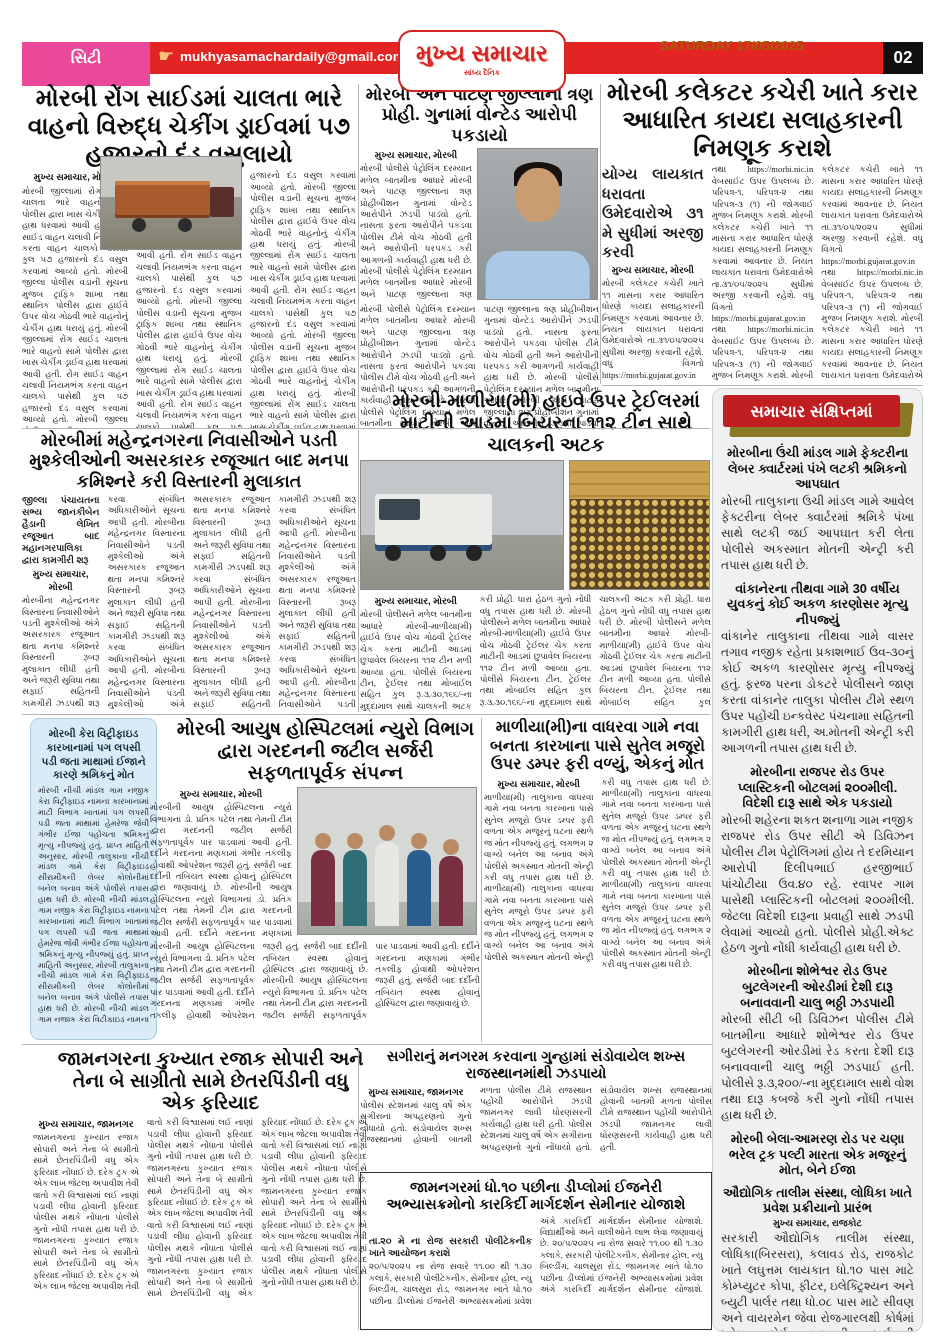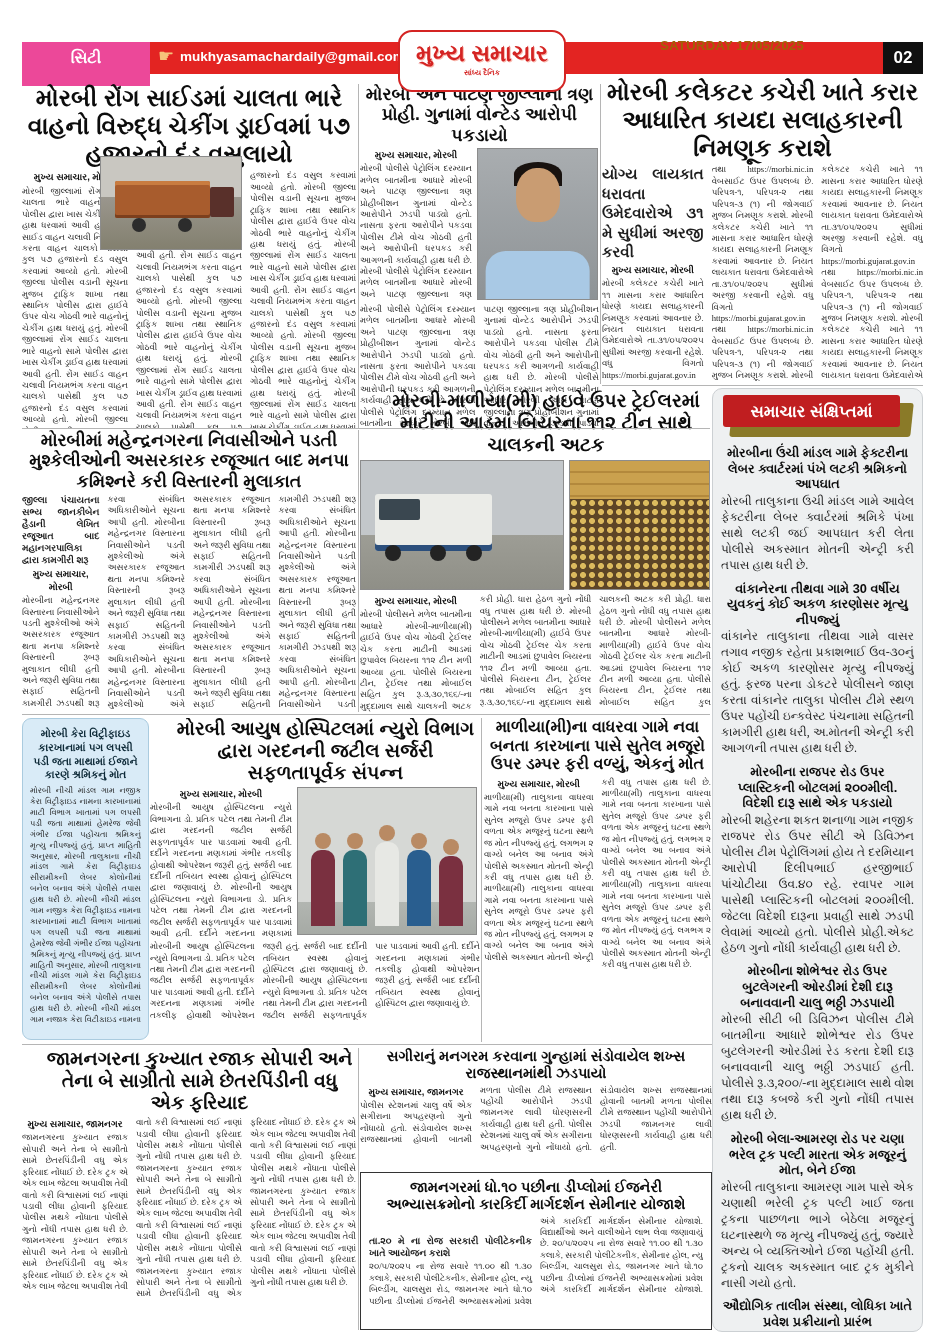--- a/index.html
+++ b/index.html
@@ -75,21 +75,21 @@
      border:1px solid #ccd0d3;border-radius:10px;box-sizing:border-box;padding:8px 8px 6px 8px;overflow:hidden;}
   .ribbon-wrap{position:relative;height:44px;margin:-2px 4px 6px 4px;}
   .ribbon-back{position:absolute;left:6px;top:8px;right:-2px;height:34px;background:#8a7a28;
      transform:skewX(-6deg);border-radius:3px;}
   .ribbon-front{position:absolute;left:-2px;top:0;right:10px;height:32px;background:#c01e20;
      border-radius:3px;color:#fff;font-weight:bold;font-size:16.5px;text-align:center;line-height:32px;}
   .brief{margin-bottom:7px;}
   .brief .hl13{font-size:12.8px;line-height:1.22;margin-bottom:2px;}
   .brief .body{font-size:12px;}
   
-  .bluebox{position:absolute;left:22px;top:718px;width:127px;height:322px;background:#d9ebf7;
+  .bluebox{position:absolute;left:30px;top:718px;width:127px;height:322px;background:#d9ebf7;
      border:1px solid #aacbdf;border-radius:9px;box-sizing:border-box;padding:8px 7px;overflow:hidden;}
   .bluebox .hl{font-size:10.6px;color:#0e2a38;line-height:1.3;margin-bottom:4px;}
   .borderbox{border:1.5px solid #333;box-sizing:border-box;padding:6px 8px;}
   .row{display:flex;gap:5px;}
 </style>
 </head>
 <body>
 
 <div class="page">
 
@@ -191,21 +191,20 @@
     <div class="brief">
       <h3 class="hl hl13">મોરબીના રાજપર રોડ ઉપર પ્લાસ્ટિકની બોટલમાં ૨૦૦મીલી. વિદેશી દારૂ સાથે એક પકડાયો</h3>
       <div class="body">મોરબી શહેરના શકત શનાળા ગામ નજીક રાજપર રોડ ઉપર સીટી એ ડિવિઝન પોલીસ ટીમ પેટ્રોલિંગમાં હોય તે દરમિયાન આરોપી દિલીપભાઈ હરજીભાઈ પાંચોટીયા ઉવ.૪૦ રહે. રવાપર ગામ પાસેથી પ્લાસ્ટિકની બોટલમાં ૨૦૦મીલી. જેટલા વિદેશી દારૂના પ્રવાહી સાથે ઝડપી લેવામાં આવ્યો હતો. પોલીસે પ્રોહી.એક્ટ હેઠળ ગુનો નોંધી કાર્યવાહી હાથ ધરી છે.</div>
     </div>
     <div class="brief">
       <h3 class="hl hl13">મોરબીના શોભેશ્વર રોડ ઉપર બુટલેગરની ઓરડીમાં દેશી દારૂ બનાવવાની ચાલુ ભઠ્ઠી ઝડપાયી</h3>
       <div class="body">મોરબી સીટી બી ડિવિઝન પોલીસ ટીમે બાતમીના આધારે શોભેશ્વર રોડ ઉપર બુટલેગરની ઓરડીમાં રેડ કરતા દેશી દારૂ બનાવવાની ચાલુ ભઠ્ઠી ઝડપાઈ હતી. પોલીસે રૂ.૩,૨૦૦/-ના મુદ્દામાલ સાથે વોશ તથા દારૂ કબજે કરી ગુનો નોંધી તપાસ હાથ ધરી છે.</div>
     </div>
     <div class="brief">
       <h3 class="hl hl13">મોરબી બેલા-આમરણ રોડ પર ચણા ભરેલ ટ્રક પલ્ટી મારતા એક મજૂરનું મોત, બેને ઈજા</h3>
-      <div class="body">મોરબી તાલુકાના આમરણ ગામ પાસે એક ચણાથી ભરેલી ટ્રક પલ્ટી ખાઈ જતા ટ્રકના પાછળના ભાગે બેઠેલા મજૂરનું ઘટનાસ્થળે જ મૃત્યુ નીપજ્યું હતું, જ્યારે અન્ય બે વ્યક્તિઓને ઈજા પહોંચી હતી. ટ્રકનો ચાલક અકસ્માત બાદ ટ્રક મુકીને નાસી ગયો હતો.</div>
     </div>
     <div class="brief">
       <h3 class="hl hl13">ઔદ્યોગિક તાલીમ સંસ્થા, લોધિકા ખાતે પ્રવેશ પ્રક્રીયાનો પ્રારંભ</h3>
       <span class="byline">મુખ્ય સમાચાર, રાજકોટ</span>
       <div class="body">સરકારી ઔદ્યોગિક તાલીમ સંસ્થા, લોધિકા(બિરસરા), કલાવડ રોડ, રાજકોટ ખાતે લઘુત્તમ લાયકાત ધો.૧૦ પાસ માટે કોમ્પ્યુટર કોપા, ફીટર, ઇલેક્ટ્રિશ્યન અને બ્યુટી પાર્લર તથા ધો.૦૮ પાસ માટે સીવણ અને વાયરમેન જેવા રોજગારલક્ષી કોર્ષમાં પ્રવેશ ફોર્મ ભરવાની કાર્યવાહી ઓનલાઈન શરૂ થઈ ગયેલ છે. ફોર્મ ભરવા તથા વધુ માહિતી માટે વેબસાઈટ https://itiadmission.gujarat.gov.in/ પર ઉપલબ્ધ છે.</div>
     </div>
   </aside>
 
   <aside class="bluebox">
     <h3 class="hl">મોરબી કેરા વિટ્રીફાઇડ કારખાનામાં પગ લપસી પડી જતા માથામાં ઈજાને કારણે શ્રમિકનું મોત</h3>
@@ -235,21 +234,21 @@
   </section>
 
   <section class="art" style="left:484px;top:718px;width:227px;height:324px;">
     <h2 class="hl hl16">માળીયા(મી)ના વાધરવા ગામે નવા બનતા કારખાના પાસે સુતેલ મજૂરો ઉપર ડમ્પર ફરી વળ્યું, એકનું મોત</h2>
     <div class="body cols2" style="height:256px;">
       <span class="byline">મુખ્ય સમાચાર, મોરબી</span>
       <span>માળીયા(મી) તાલુકાના વાધરવા ગામે નવા બનતા કારખાના પાસે સુતેલ મજૂરો ઉપર ડમ્પર ફરી વળતા એક મજૂરનું ઘટના સ્થળે જ મોત નીપજ્યું હતું. લગભગ ૨ વાગ્યે બનેલ આ બનાવ અંગે પોલીસે અકસ્માત મોતની એન્ટ્રી કરી વધુ તપાસ હાથ ધરી છે. માળીયા(મી) તાલુકાના વાધરવા ગામે નવા બનતા કારખાના પાસે સુતેલ મજૂરો ઉપર ડમ્પર ફરી વળતા એક મજૂરનું ઘટના સ્થળે જ મોત નીપજ્યું હતું. લગભગ ૨ વાગ્યે બનેલ આ બનાવ અંગે પોલીસે અકસ્માત મોતની એન્ટ્રી કરી વધુ તપાસ હાથ ધરી છે. માળીયા(મી) તાલુકાના વાધરવા ગામે નવા બનતા કારખાના પાસે સુતેલ મજૂરો ઉપર ડમ્પર ફરી વળતા એક મજૂરનું ઘટના સ્થળે જ મોત નીપજ્યું હતું. લગભગ ૨ વાગ્યે બનેલ આ બનાવ અંગે પોલીસે અકસ્માત મોતની એન્ટ્રી કરી વધુ તપાસ હાથ ધરી છે. માળીયા(મી) તાલુકાના વાધરવા ગામે નવા બનતા કારખાના પાસે સુતેલ મજૂરો ઉપર ડમ્પર ફરી વળતા એક મજૂરનું ઘટના સ્થળે જ મોત નીપજ્યું હતું. લગભગ ૨ વાગ્યે બનેલ આ બનાવ અંગે પોલીસે અકસ્માત મોતની એન્ટ્રી કરી વધુ તપાસ હાથ ધરી છે.</span>
     </div>
   </section>
 
-  <section class="art" style="left:22px;top:1048px;width:334px;height:280px;">
+  <section class="art" style="left:33px;top:1048px;width:334px;height:280px;">
     <h2 class="hl hl19">જામનગરના કુખ્યાત રજાક સોપારી અને તેના બે સાગ્રીતો સામે છેતરપિંડીની વધુ એક ફરિયાદ</h2>
     <div class="body cols3" style="height:214px;">
       <span class="byline">મુખ્ય સમાચાર, જામનગર</span>
       <span>જામનગરના કુખ્યાત રજાક સોપારી અને તેના બે સાગ્રીતો સામે છેતરપિંડીની વધુ એક ફરિયાદ નોંધાઈ છે. દરેક ટ્રક એ એક લાખ જેટલા અપાવીશ તેવી વાતો કરી વિશ્વાસમાં લઈ નાણાં પડાવી લીધા હોવાની ફરિયાદ પોલીસ મથકે નોંધાતા પોલીસે ગુનો નોંધી તપાસ હાથ ધરી છે. જામનગરના કુખ્યાત રજાક સોપારી અને તેના બે સાગ્રીતો સામે છેતરપિંડીની વધુ એક ફરિયાદ નોંધાઈ છે. દરેક ટ્રક એ એક લાખ જેટલા અપાવીશ તેવી વાતો કરી વિશ્વાસમાં લઈ નાણાં પડાવી લીધા હોવાની ફરિયાદ પોલીસ મથકે નોંધાતા પોલીસે ગુનો નોંધી તપાસ હાથ ધરી છે. જામનગરના કુખ્યાત રજાક સોપારી અને તેના બે સાગ્રીતો સામે છેતરપિંડીની વધુ એક ફરિયાદ નોંધાઈ છે. દરેક ટ્રક એ એક લાખ જેટલા અપાવીશ તેવી વાતો કરી વિશ્વાસમાં લઈ નાણાં પડાવી લીધા હોવાની ફરિયાદ પોલીસ મથકે નોંધાતા પોલીસે ગુનો નોંધી તપાસ હાથ ધરી છે. જામનગરના કુખ્યાત રજાક સોપારી અને તેના બે સાગ્રીતો સામે છેતરપિંડીની વધુ એક ફરિયાદ નોંધાઈ છે. દરેક ટ્રક એ એક લાખ જેટલા અપાવીશ તેવી વાતો કરી વિશ્વાસમાં લઈ નાણાં પડાવી લીધા હોવાની ફરિયાદ પોલીસ મથકે નોંધાતા પોલીસે ગુનો નોંધી તપાસ હાથ ધરી છે. જામનગરના કુખ્યાત રજાક સોપારી અને તેના બે સાગ્રીતો સામે છેતરપિંડીની વધુ એક ફરિયાદ નોંધાઈ છે. દરેક ટ્રક એ એક લાખ જેટલા અપાવીશ તેવી વાતો કરી વિશ્વાસમાં લઈ નાણાં પડાવી લીધા હોવાની ફરિયાદ પોલીસ મથકે નોંધાતા પોલીસે ગુનો નોંધી તપાસ હાથ ધરી છે.</span>
     </div>
   </section>
 
   <section class="art" style="left:360px;top:1048px;width:352px;height:120px;">
     <h2 class="hl hl15">સગીરાનું મનગરમ કરવાના ગુન્હામાં સંડોવાયેલ શખ્સ રાજસ્થાનમાંથી ઝડપાયો</h2>
     <div class="body cols3" style="height:90px;">

